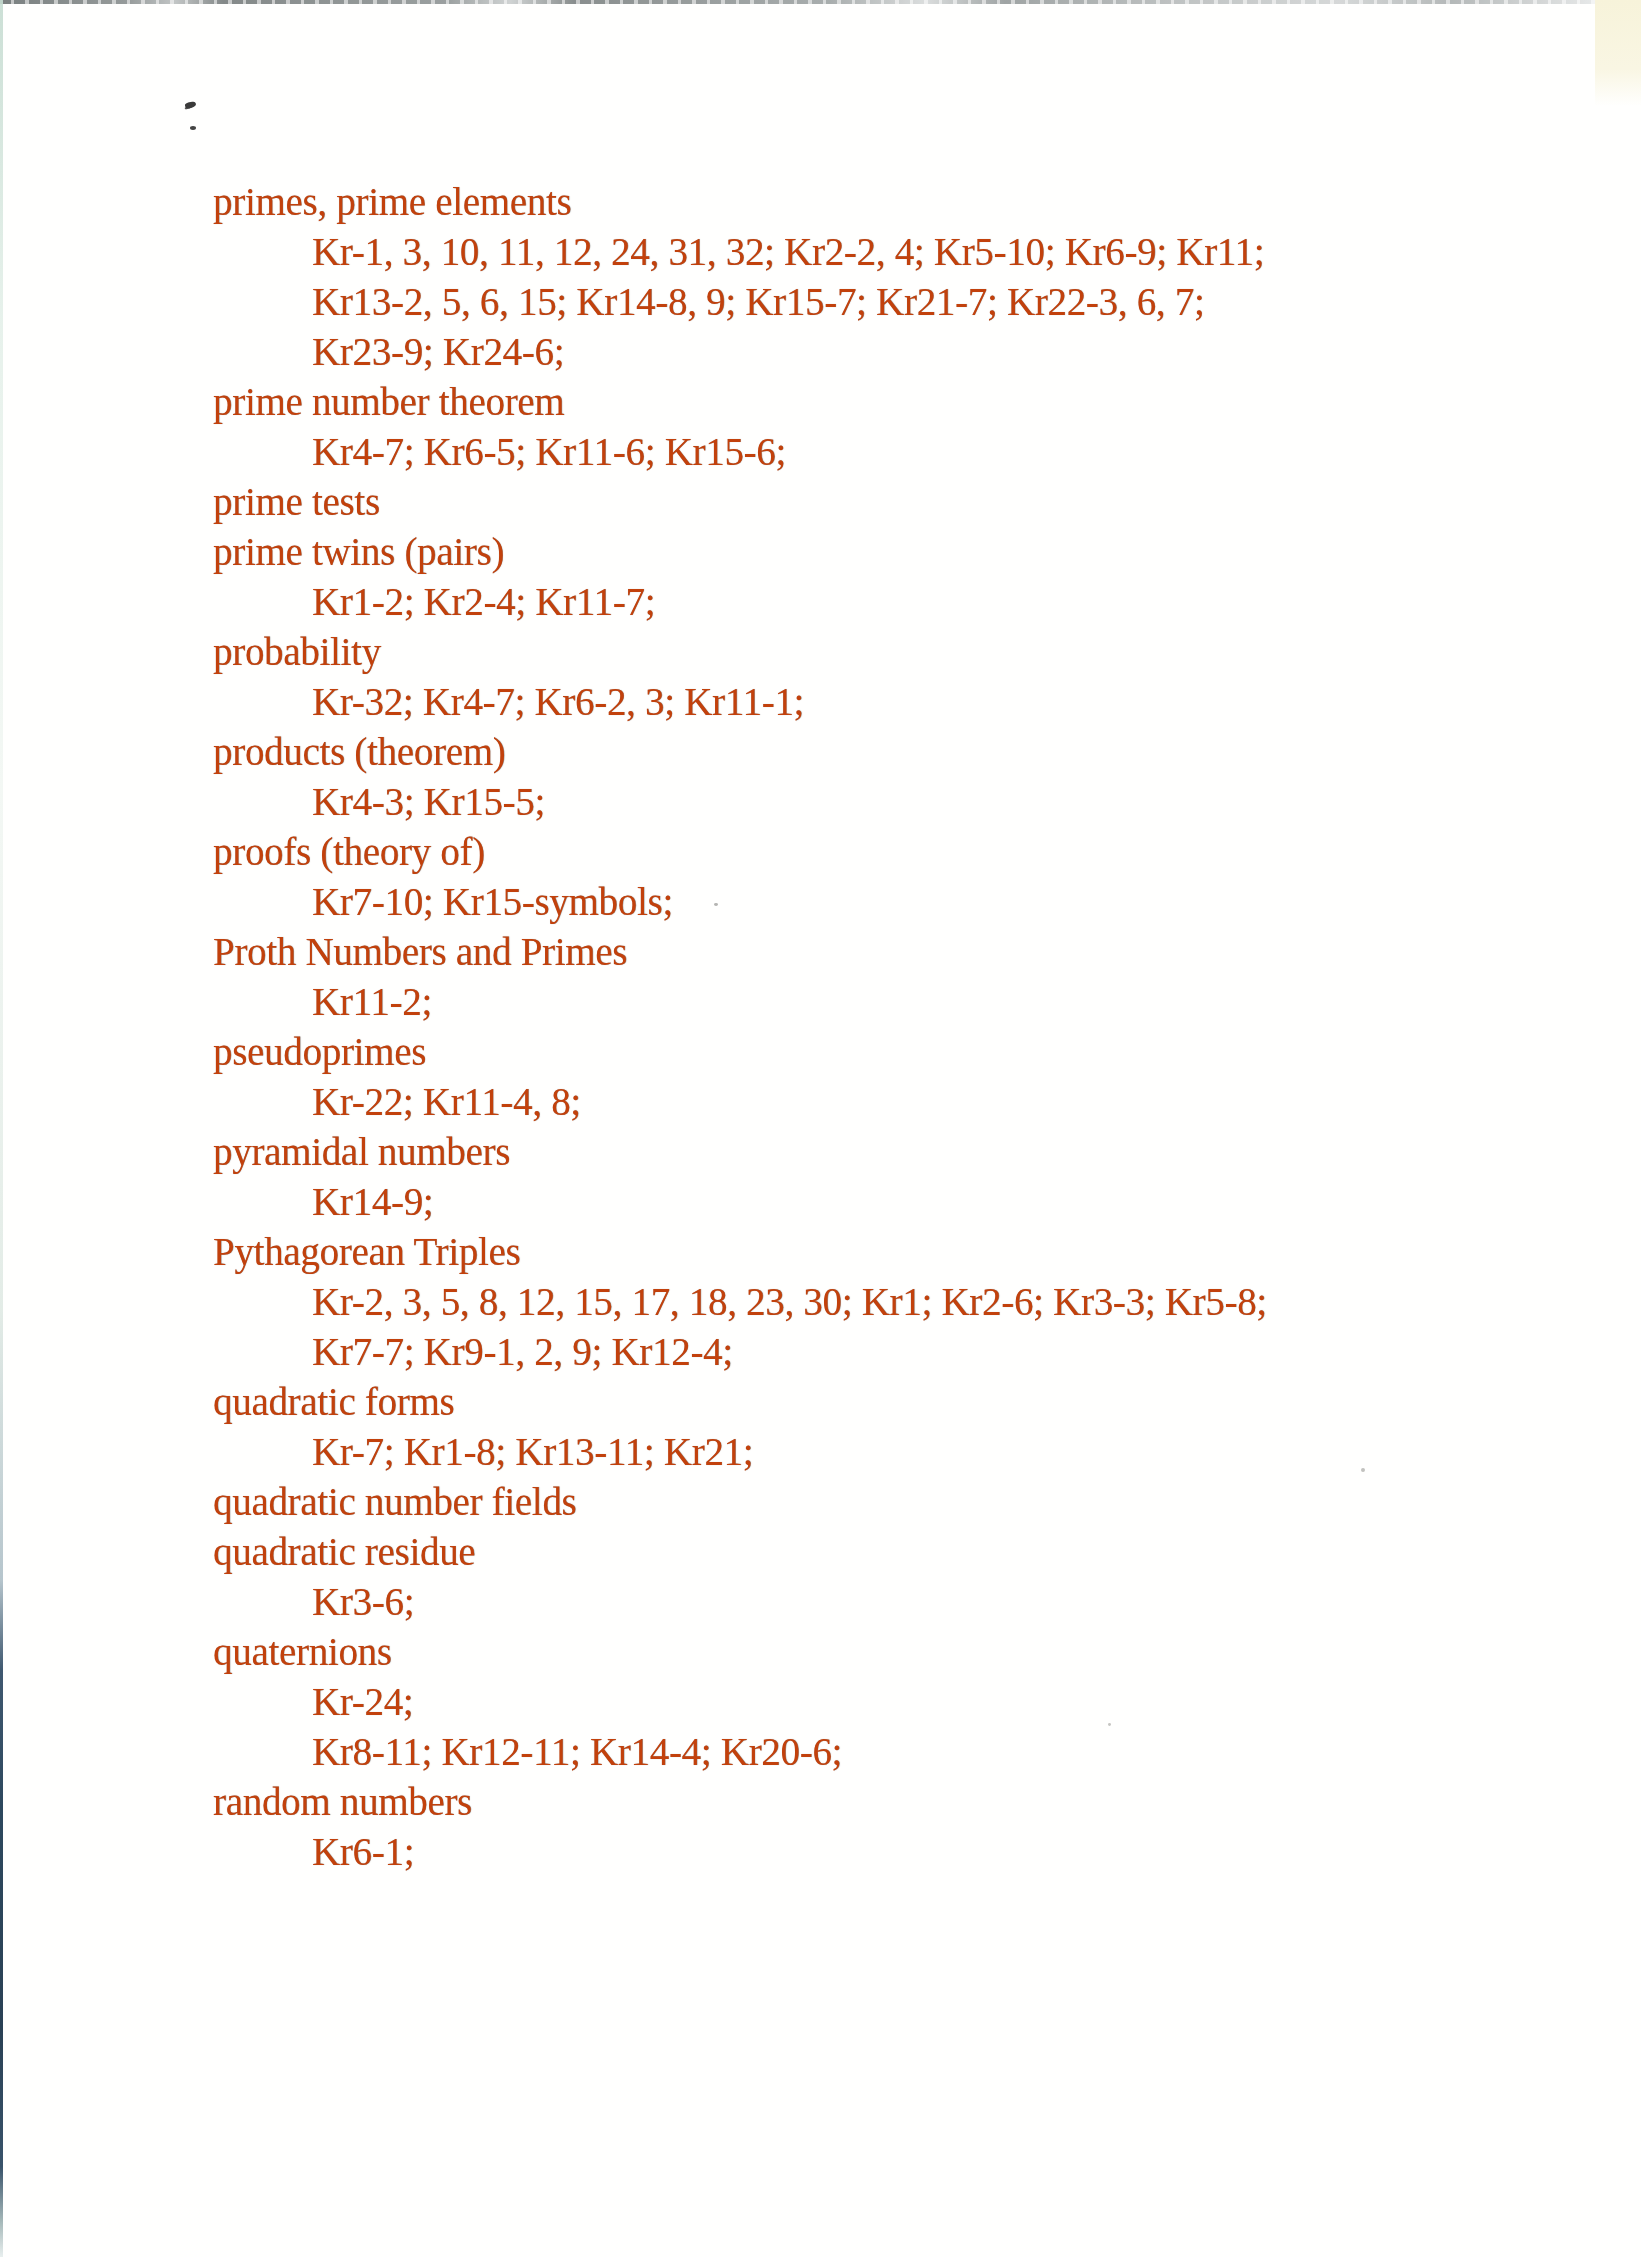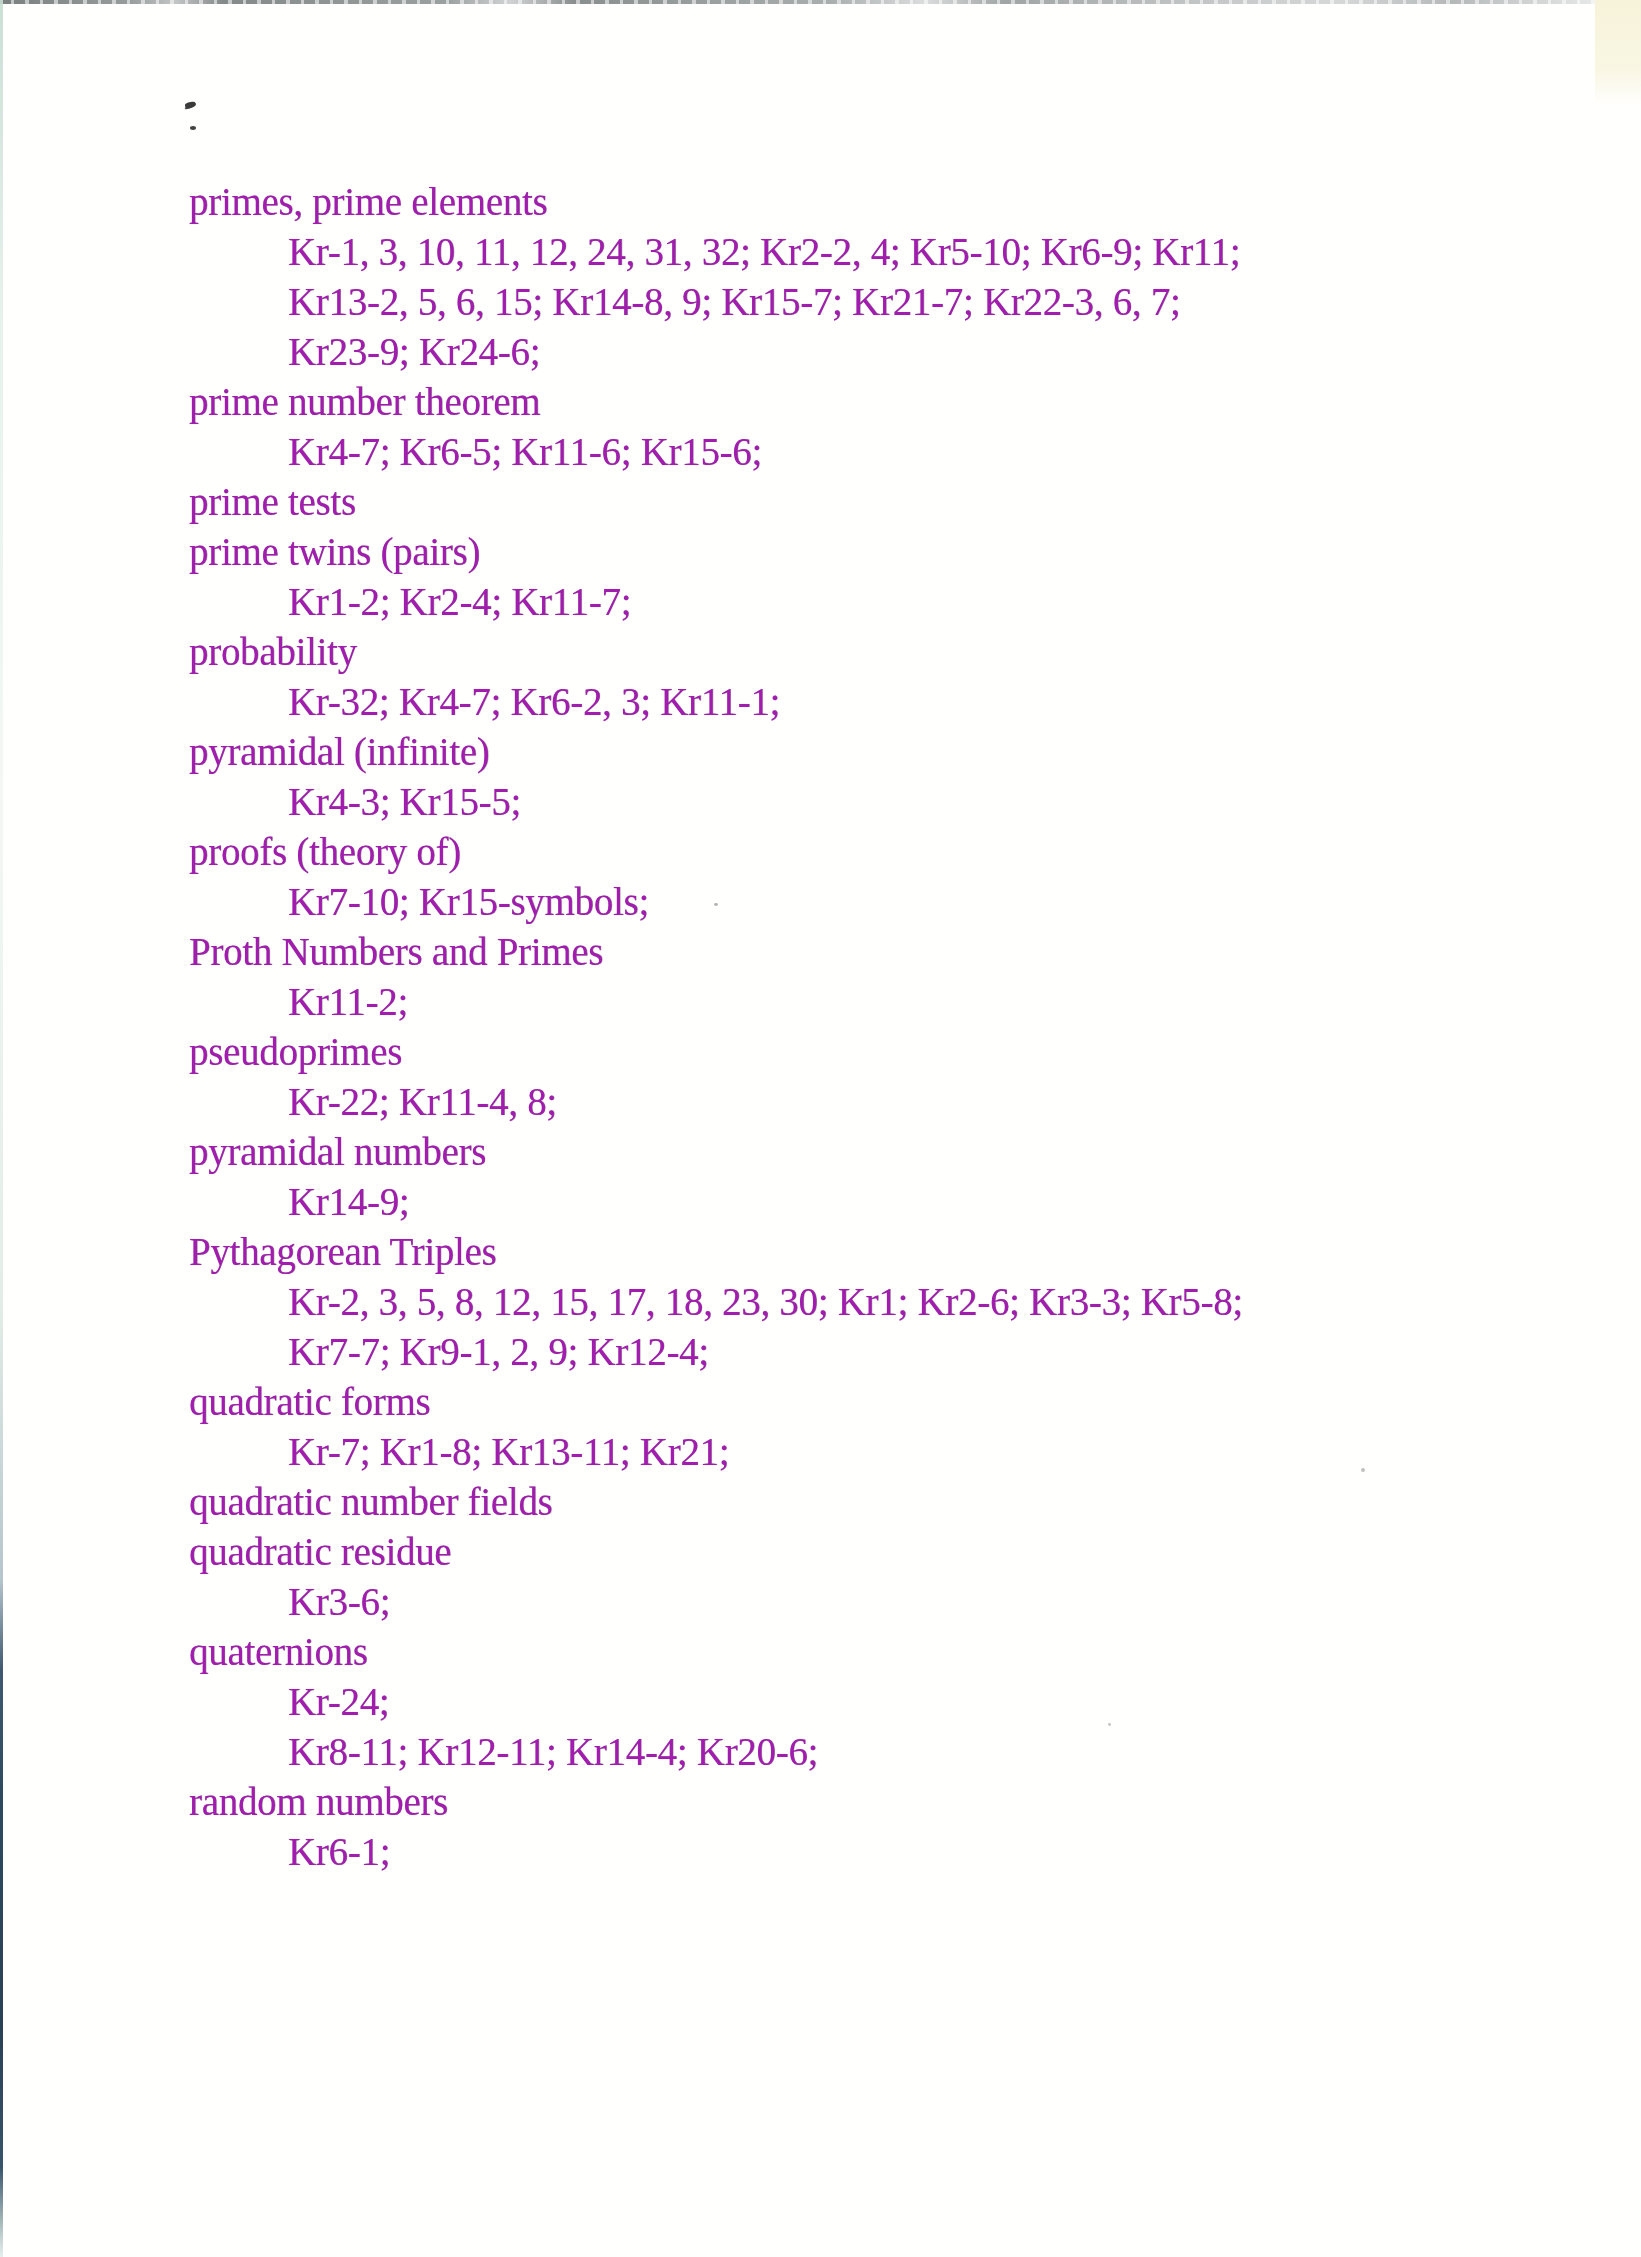--- a/index.html
+++ b/index.html
@@ -12,24 +12,25 @@
   }
   
   .index {
     position:absolute;
     left:189px; top:177px;
     width:1236px;
   }
   .term, .refs {
     font-size:39px;
     line-height:50px;
-    color:#a21caf;
+    color:#c2410c;
     letter-spacing:-0.3px;
     white-space:pre;
     text-shadow:0.4px 0.4px 0.7px rgba(46,44,44,0.5);
+    margin-left:24px;
   }
   .refs { padding-left:99px; }
 
   
   .top-edge-line {
     position:absolute; top:0; left:0; width:1595px; height:3.9px;
     background:
       repeating-linear-gradient(90deg, rgba(255,255,255,0) 0 10.6px, rgba(255,255,255,0.55) 10.6px 14.5px),
       linear-gradient(90deg,#636a6a 0%,#848a8a 8%,#b8bcbc 11%,#6f7575 14%,#8a9090 28%,#c8cccc 32%,#757b7b 36%,#9aa0a0 52%,#d5d8d8 58%,#8f9595 63%,#b5b9b9 74%,#cfd2d2 84%,#a8adad 91%,#e3e5e5 100%);
     opacity:0.85;
@@ -78,21 +79,21 @@
       <div class="refs">Kr-1, 3, 10, 11, 12, 24, 31, 32; Kr2-2, 4; Kr5-10; Kr6-9; Kr11;</div>
       <div class="refs">Kr13-2, 5, 6, 15; Kr14-8, 9; Kr15-7; Kr21-7; Kr22-3, 6, 7;</div>
       <div class="refs">Kr23-9; Kr24-6;</div>
       <div class="term">prime number theorem</div>
       <div class="refs">Kr4-7; Kr6-5; Kr11-6; Kr15-6;</div>
       <div class="term">prime tests</div>
       <div class="term">prime twins (pairs)</div>
       <div class="refs">Kr1-2; Kr2-4; Kr11-7;</div>
       <div class="term">probability</div>
       <div class="refs">Kr-32; Kr4-7; Kr6-2, 3; Kr11-1;</div>
-      <div class="term">pyramidal (infinite)</div>
+      <div class="term">products (theorem)</div>
       <div class="refs">Kr4-3; Kr15-5;</div>
       <div class="term">proofs (theory of)</div>
       <div class="refs">Kr7-10; Kr15-symbols;</div>
       <div class="term">Proth Numbers and Primes</div>
       <div class="refs">Kr11-2;</div>
       <div class="term">pseudoprimes</div>
       <div class="refs">Kr-22; Kr11-4, 8;</div>
       <div class="term">pyramidal numbers</div>
       <div class="refs">Kr14-9;</div>
       <div class="term">Pythagorean Triples</div>

